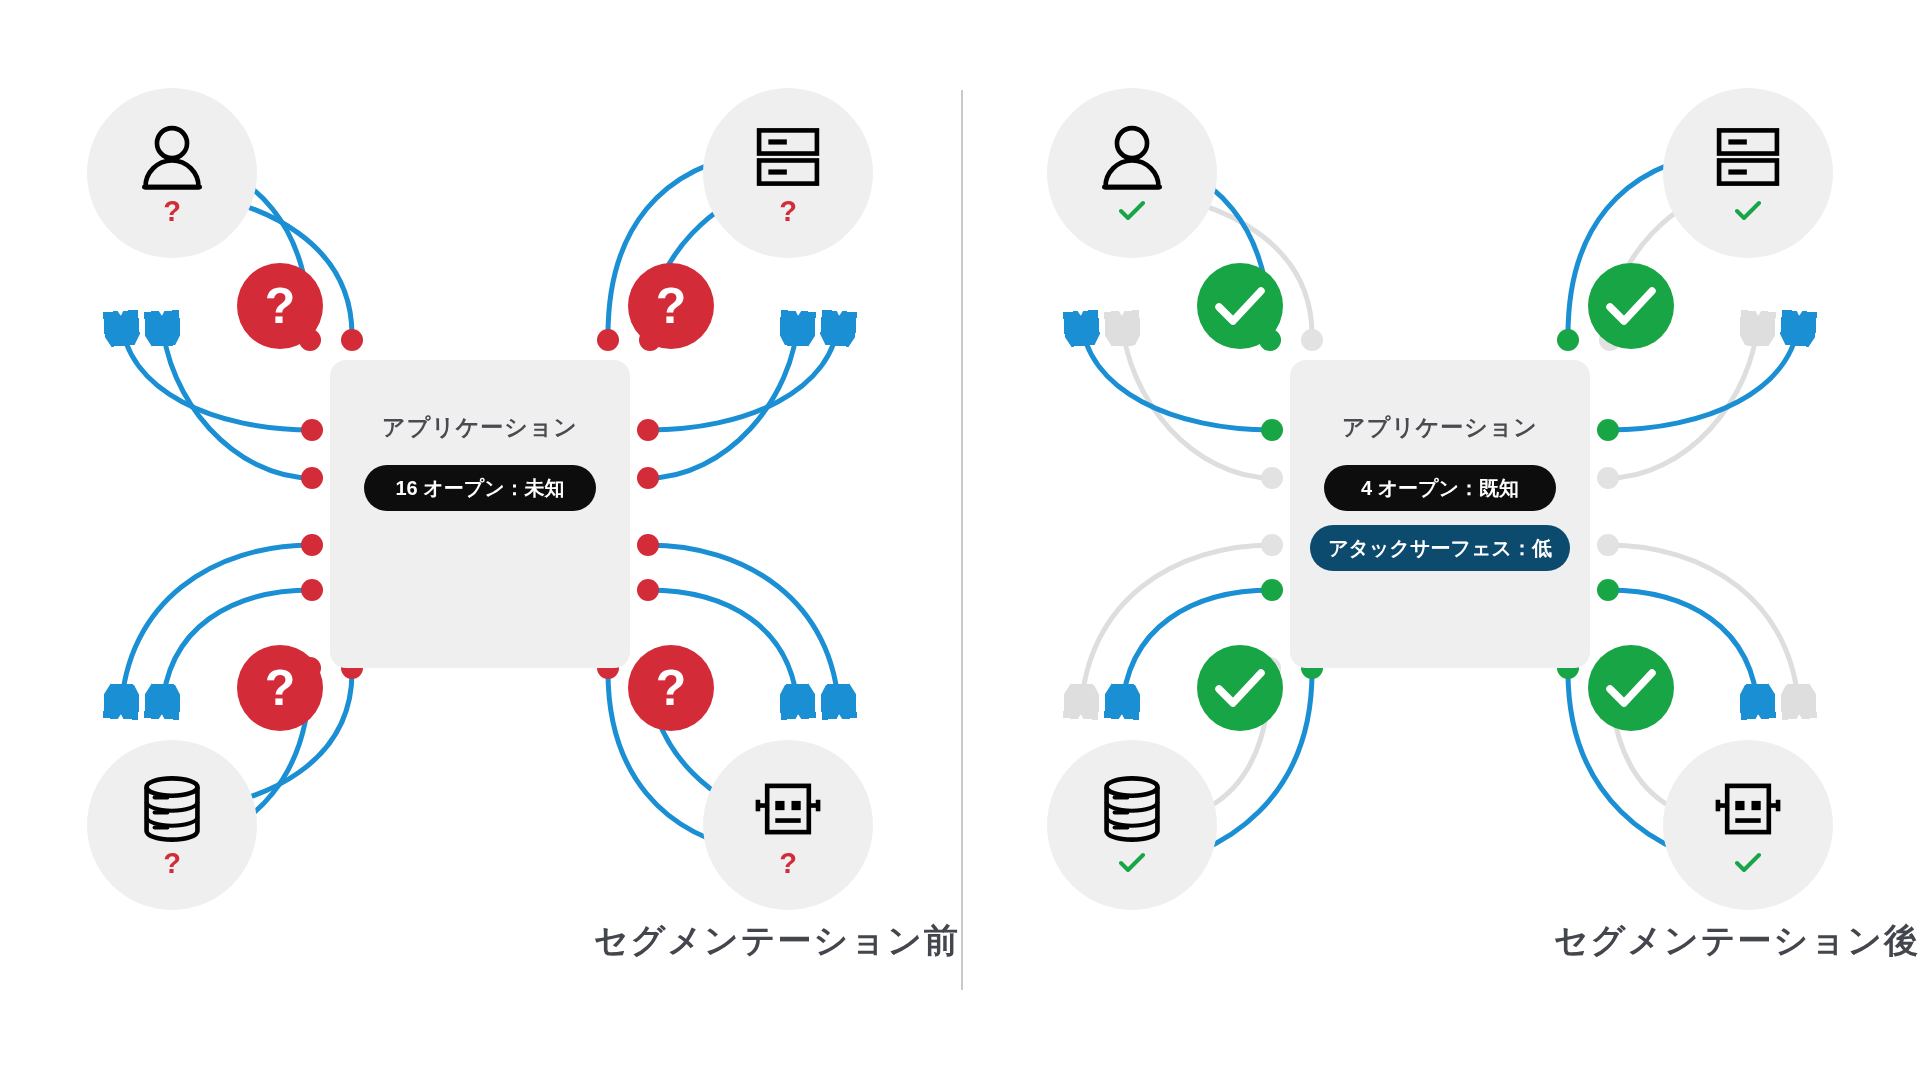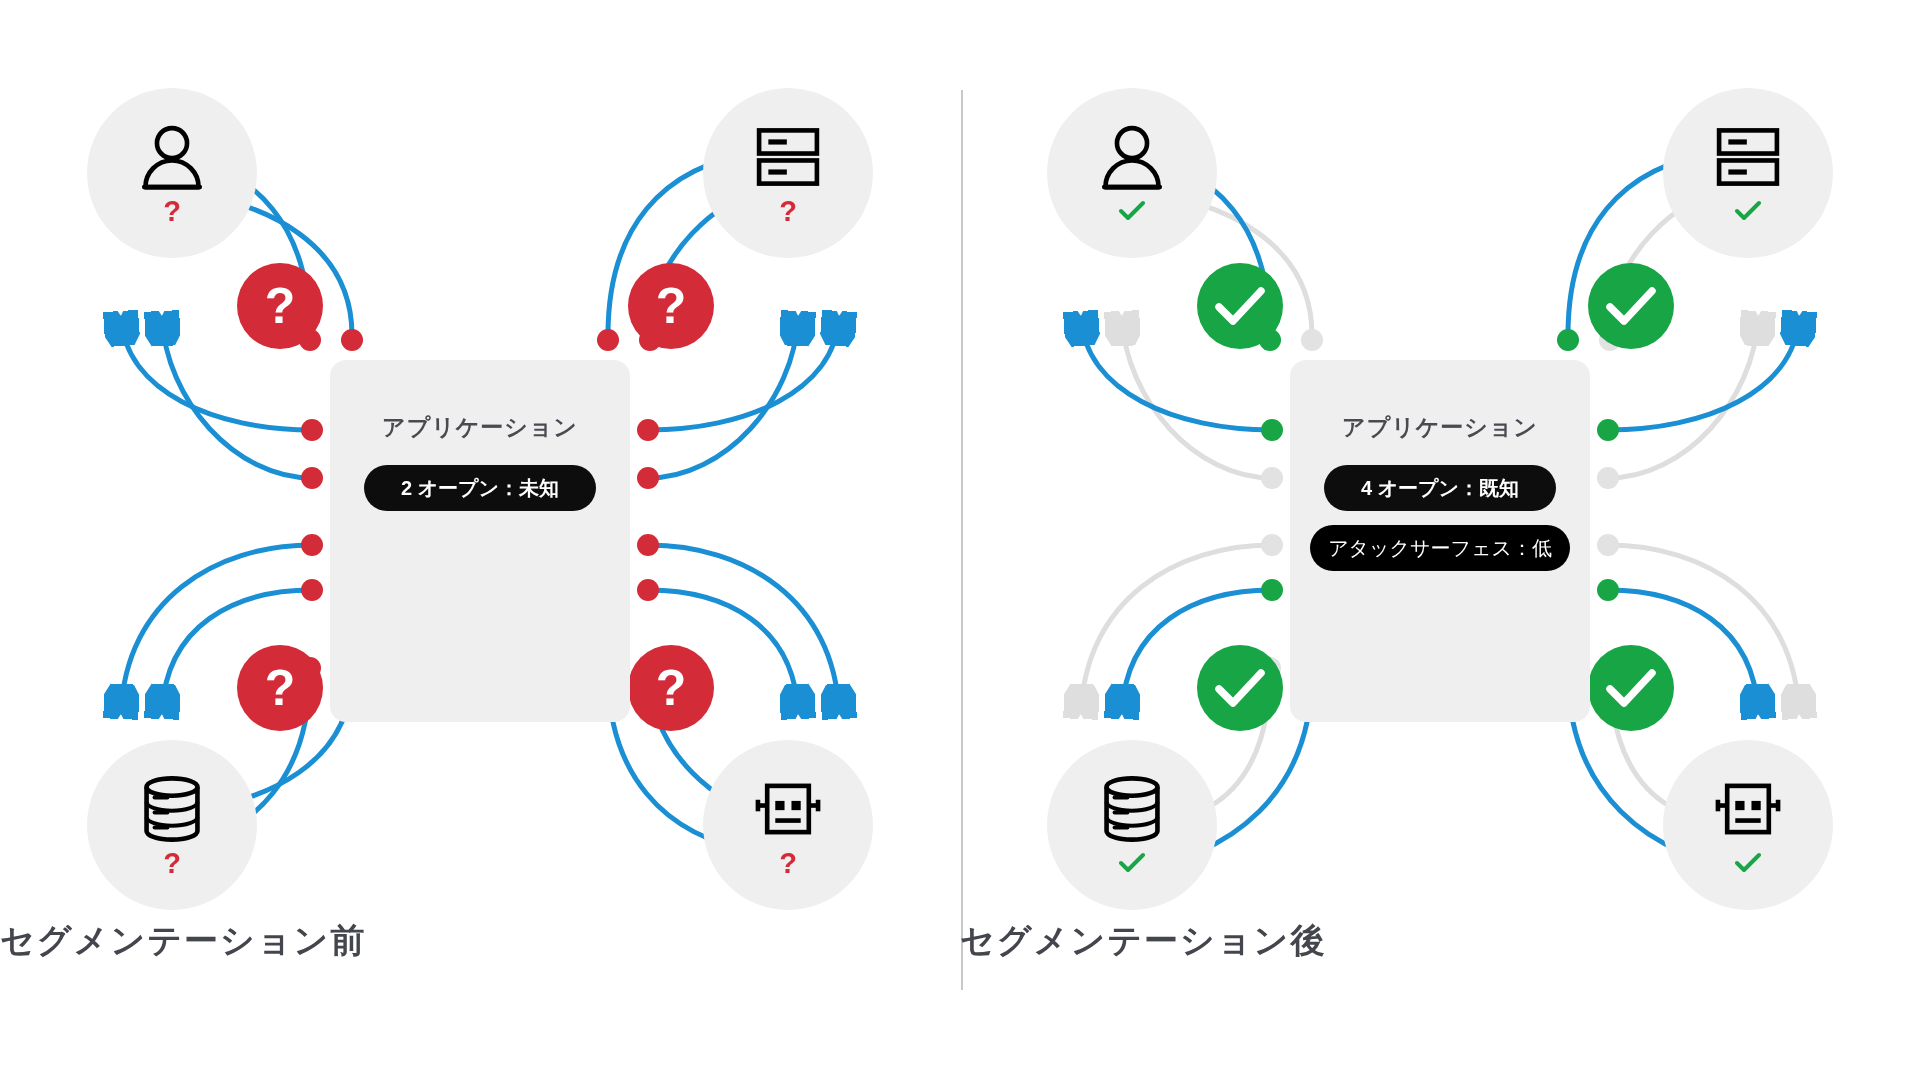--- a/index.html
+++ b/index.html
@@ -41,42 +41,42 @@
   .badge.q{background:#d32b38;}
   .badge.ok{background:#18a546;}
   .badge .qtxt{color:#fff;font-size:50px;font-weight:700;line-height:1;}
   .badge-tl{left:237px;top:263px;}
   .badge-tr{left:628px;top:263px;}
   .badge-bl{left:237px;top:645px;}
   .badge-br{left:628px;top:645px;}
 
   
   .appcard{
-    position:absolute;left:330px;top:360px;width:300px;height:362px;
+    position:absolute;left:330px;top:360px;width:300px;height:308px;
     background:#efefef;border-radius:16px;
     display:flex;flex-direction:column;align-items:center;
     box-sizing:border-box;padding-top:52px;
   }
   .appcard .title{
     font-size:23px;font-weight:700;letter-spacing:1px;color:#4a4a52;
     margin-bottom:22px;
   }
   .pill{
     height:46px;min-width:232px;border-radius:23px;
     display:flex;align-items:center;justify-content:center;
     font-size:20px;font-weight:700;color:#ffffff;box-sizing:border-box;
     padding:0 18px;margin-bottom:14px;white-space:nowrap;
   }
   .pill.dark{background:#0d0d0d;}
   .pill.red{background:#dd3b46;font-weight:700;}
-  .pill.green{background:#000000;font-weight:400;}
+  .pill.green{background:#0c4a6e;font-weight:700;}
 
   
   .caption{
-    position:absolute;left:0;width:960px;top:918px;text-align:left;
+    position:absolute;left:0;width:960px;top:918px;text-align:right;
     font-size:34px;font-weight:700;color:#44464d;letter-spacing:2px;
   }
 
   
   .flow{position:absolute;left:0;top:0;width:960px;height:1080px;overflow:visible;}
   .flow path{fill:none;stroke-width:5;stroke-linecap:round;}
   .s-blue{stroke:#1b8fd4;}
   .s-gray{stroke:#dedede;}
   .d-red{fill:#d32b38;}
   .d-green{fill:#18a546;}
@@ -200,21 +200,21 @@
     </div>
     <div class="badge q badge-bl">
       <span class="qtxt">?</span>
     </div>
     <div class="badge q badge-br">
       <span class="qtxt">?</span>
     </div>
 
     <div class="appcard">
       <div class="title">アプリケーション</div>
-      <div class="pill dark">2 オープン：未知</div>
+      <div class="pill dark">16 オープン：未知</div>
     </div>
 
     <div class="caption">セグメンテーション前</div>
   </div>
 
   <div class="panel right">
 
     <svg class="flow" viewBox="0 0 960 1080">
       <defs>
         <marker id="aa-b" markerWidth="7" markerHeight="7" refX="5.6" refY="3.5" orient="auto">

